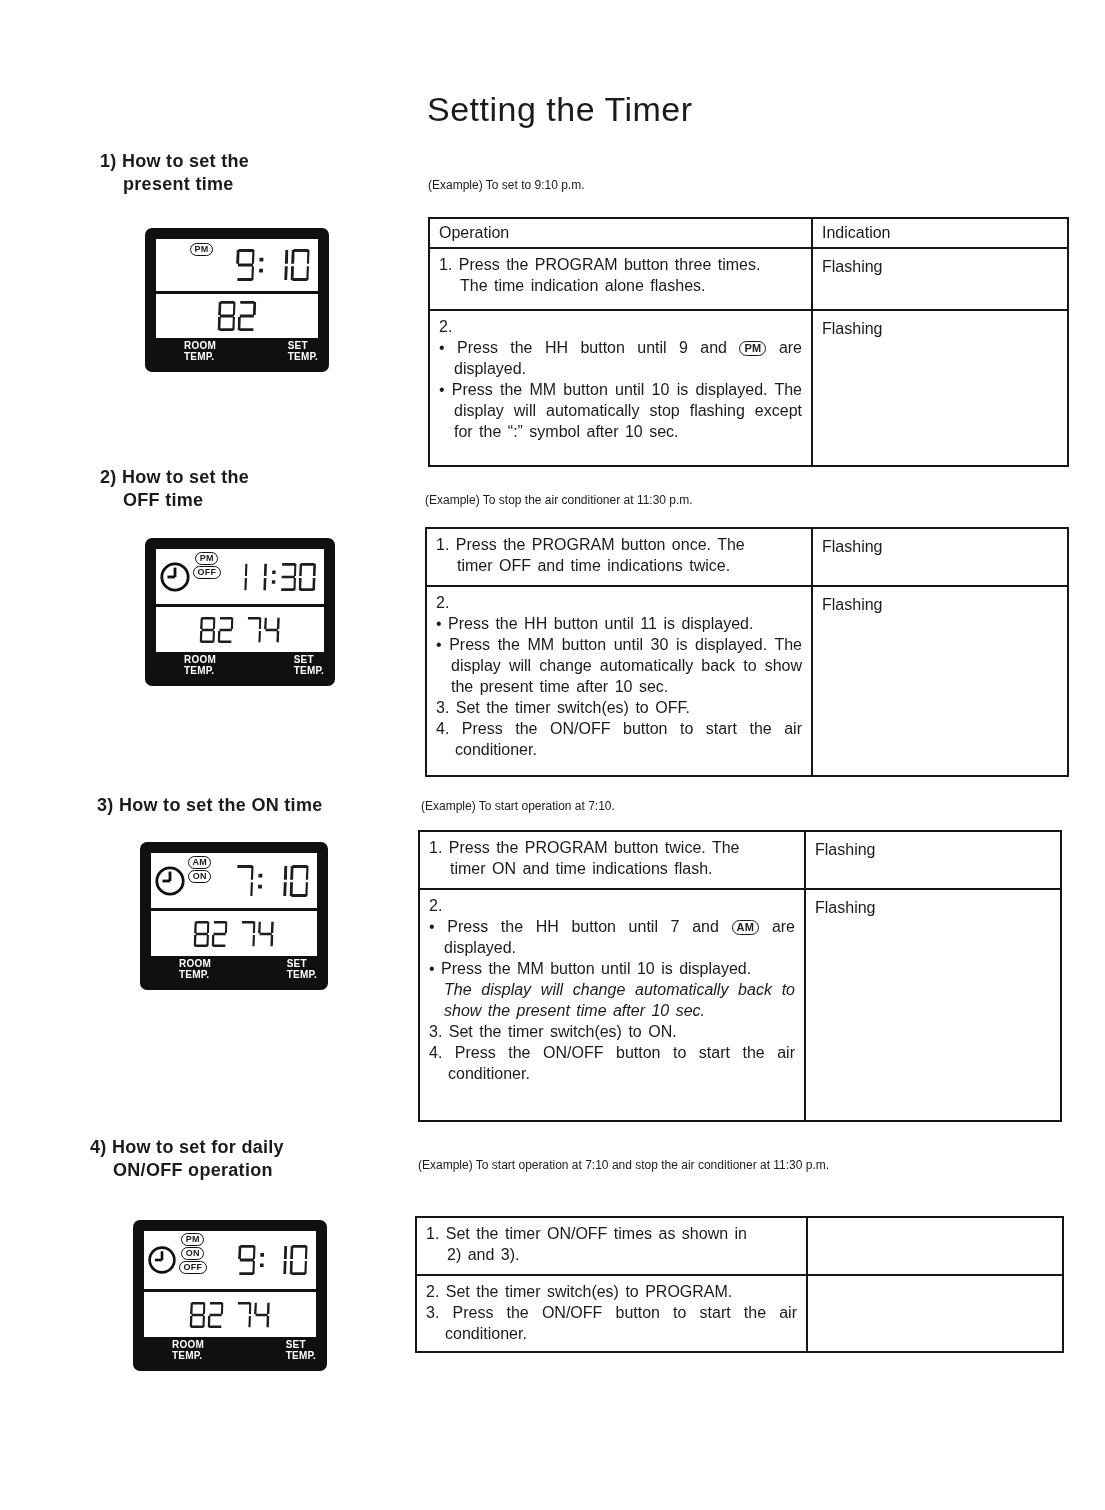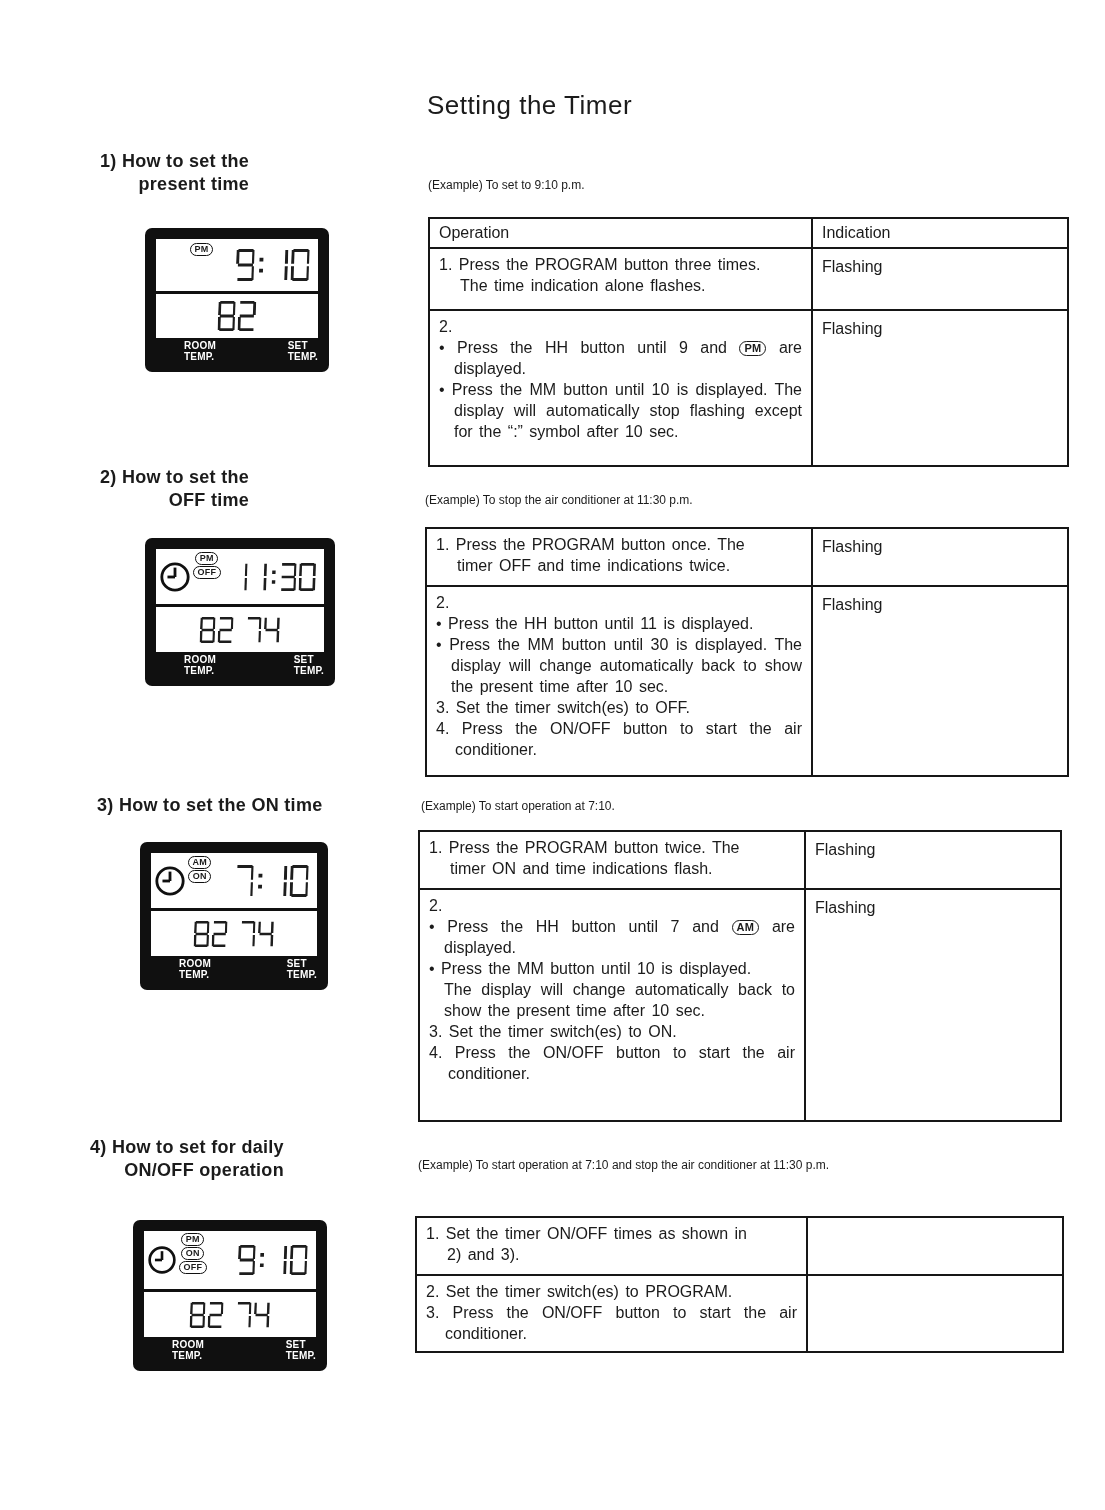--- a/index.html
+++ b/index.html
@@ -1,37 +1,37 @@
 <!DOCTYPE html>
 <html><head>
 <meta charset="utf-8">
 <style>
   html,body{margin:0;padding:0;background:#fff;}
   #page{position:relative;width:1105px;height:1510px;background:#ffffff;
         font-family:"Liberation Sans",sans-serif;color:#1b1b1b;overflow:hidden;}
 
-  .title{position:absolute;left:427px;top:90px;font-size:26px;letter-spacing:.5px;white-space:nowrap;}
+  .title{position:absolute;left:427px;top:90px;font-size:34px;letter-spacing:.5px;white-space:nowrap;}
 
   .sec-h{position:absolute;font-weight:bold;font-size:18px;line-height:23px;letter-spacing:.3px;}
-  .sec-h .l2{padding-left:23px;text-align:right;}
+  .sec-h .l2{padding-left:23px;}
 
   .example{position:absolute;font-size:12px;line-height:22px;}
 
   
   .optable{position:absolute;display:grid;grid-template-columns:1fr 256px;
            border:2.5px solid #161616;background:#fff;}
   .cell{padding:5px 9px 7px;font-size:16px;line-height:21px;word-spacing:2px;}
   .cell.ind{border-left:2.5px solid #161616;padding-top:7px;}
   .cell.bt{border-top:2.5px solid #161616;}
   .cell.head{padding:3px 9px 4px;}
   .jt{text-align:justify;}
   .cont2{padding-left:21px;}
   .hang{padding-left:15px;text-indent:-15px;}
   .hangnum{padding-left:19px;text-indent:-19px;}
-  .indent{padding-left:15px;}
+  .indent{padding-left:15px;font-style:italic;}
 
   .ib{display:inline-block;border:1.8px solid #1a1a1a;border-radius:9px;font-size:11px;
       font-weight:bold;line-height:13px;padding:0 4px;letter-spacing:.3px;text-indent:0;
       vertical-align:1px;word-spacing:0;}
 
   
   .lcd{position:absolute;background:#101010;border-radius:7px;padding:11px 11px 0 11px;}
   .lcd-screen{background:#ffffff;}
   .lcd-top{position:relative;border-bottom:3px solid #101010;}
   .lcd-bottom{display:flex;align-items:center;justify-content:center;}

